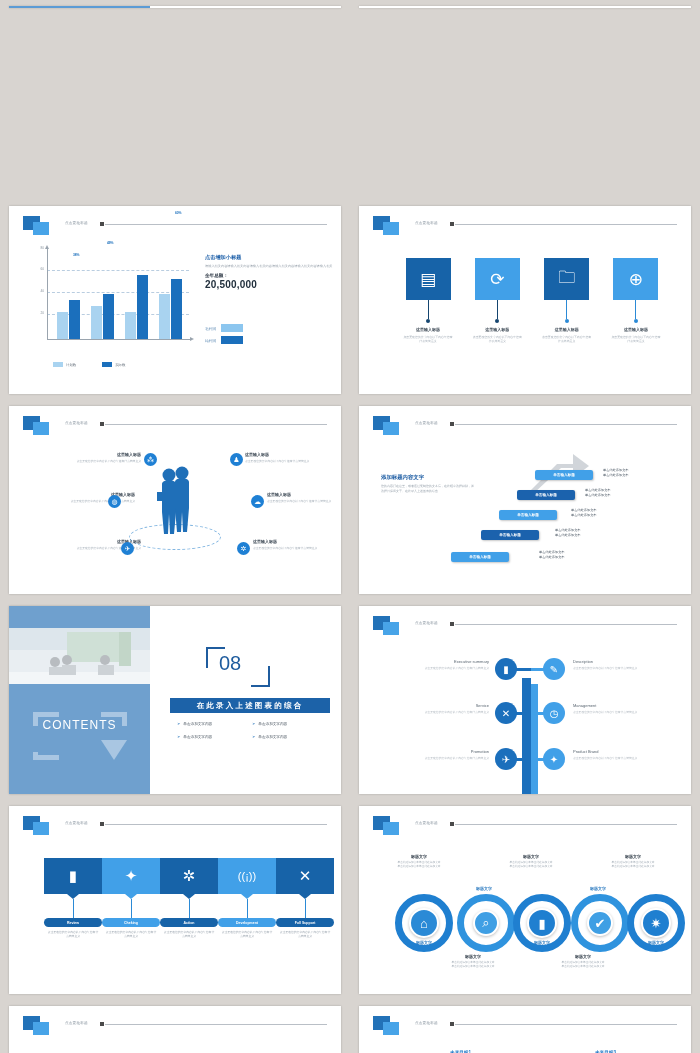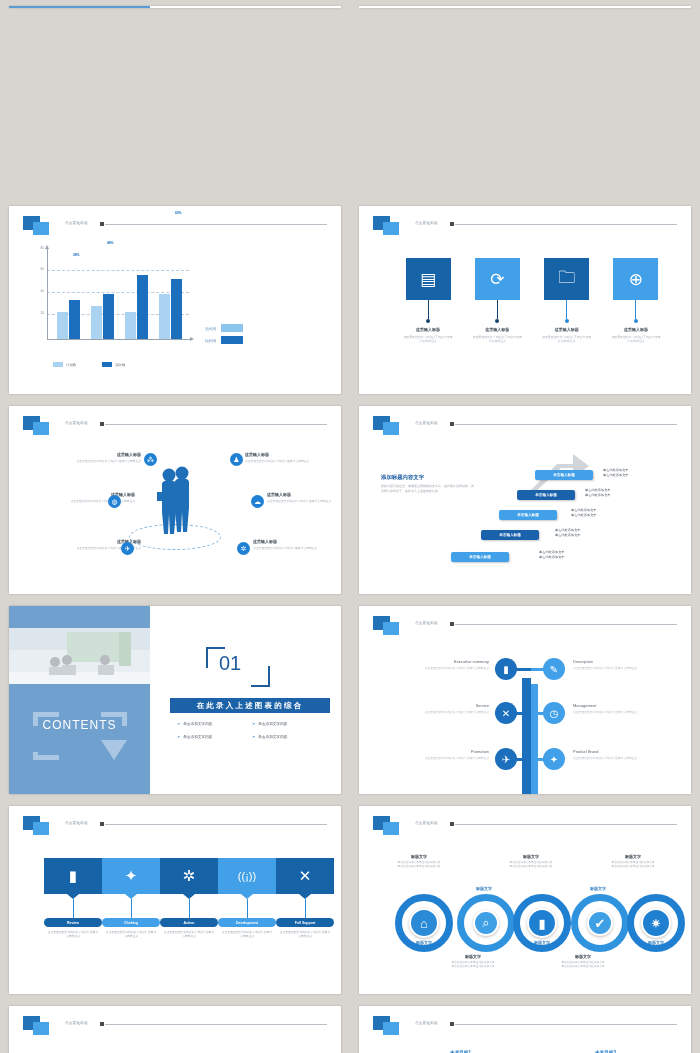--- a/index.html
+++ b/index.html
@@ -193,20 +193,26 @@
         <div class="lgi">
           <i class="lgsw" style="background:#a9d3f0"></i>
           <span class="lgtx">计划数</span>
         </div>
         <div class="lgi">
           <i class="lgsw" style="background:#1b6fbc"></i>
           <span class="lgtx">实际数</span>
         </div>
       </div>
 
+      <div class="s1-right">
+        <div class="s1-h">点击增加小标题</div>
+        <div class="s1-p">请输入相关内容请输入相关内容请输入相关内容请输入相关内容请输入相关内容请输入相关</div>
+        <div class="s1-t">全年总额：</div>
+        <div class="s1-num">20,500,000</div>
+      </div>
       <div class="s1-keys">
         <div class="s1-key">
           <span>毛利润</span>
           <i style="background:#8cc6ef"></i>
         </div>
         <div class="s1-key">
           <span>纯利润</span>
           <i style="background:#1b6fbc"></i>
         </div>
       </div>
@@ -398,21 +404,21 @@
         </svg>
         <div class="s5-ct">CONTENTS</div>
       </div>
 
       <svg style="position:absolute;left:196px;top:40px;width:66px;height:42px" viewBox="0 0 66 42">
         <g fill="none" stroke="#1f5c9e" stroke-width="2">
           <polyline points="2,22 2,2 20,2"></polyline>
             <polyline points="64,20 64,40 46,40"></polyline>
         </g>
       </svg>
-      <div class="s5-04">01</div>
+      <div class="s5-04">08</div>
 
       <div class="s5-band">在此录入上述图表的综合</div>
 
       <div class="s5-list">
         <div class="s5-li">
             <b>➢</b>
             <span>单击添加文字内容</span>
           </div>
         <div class="s5-li">
             <b>➢</b>

